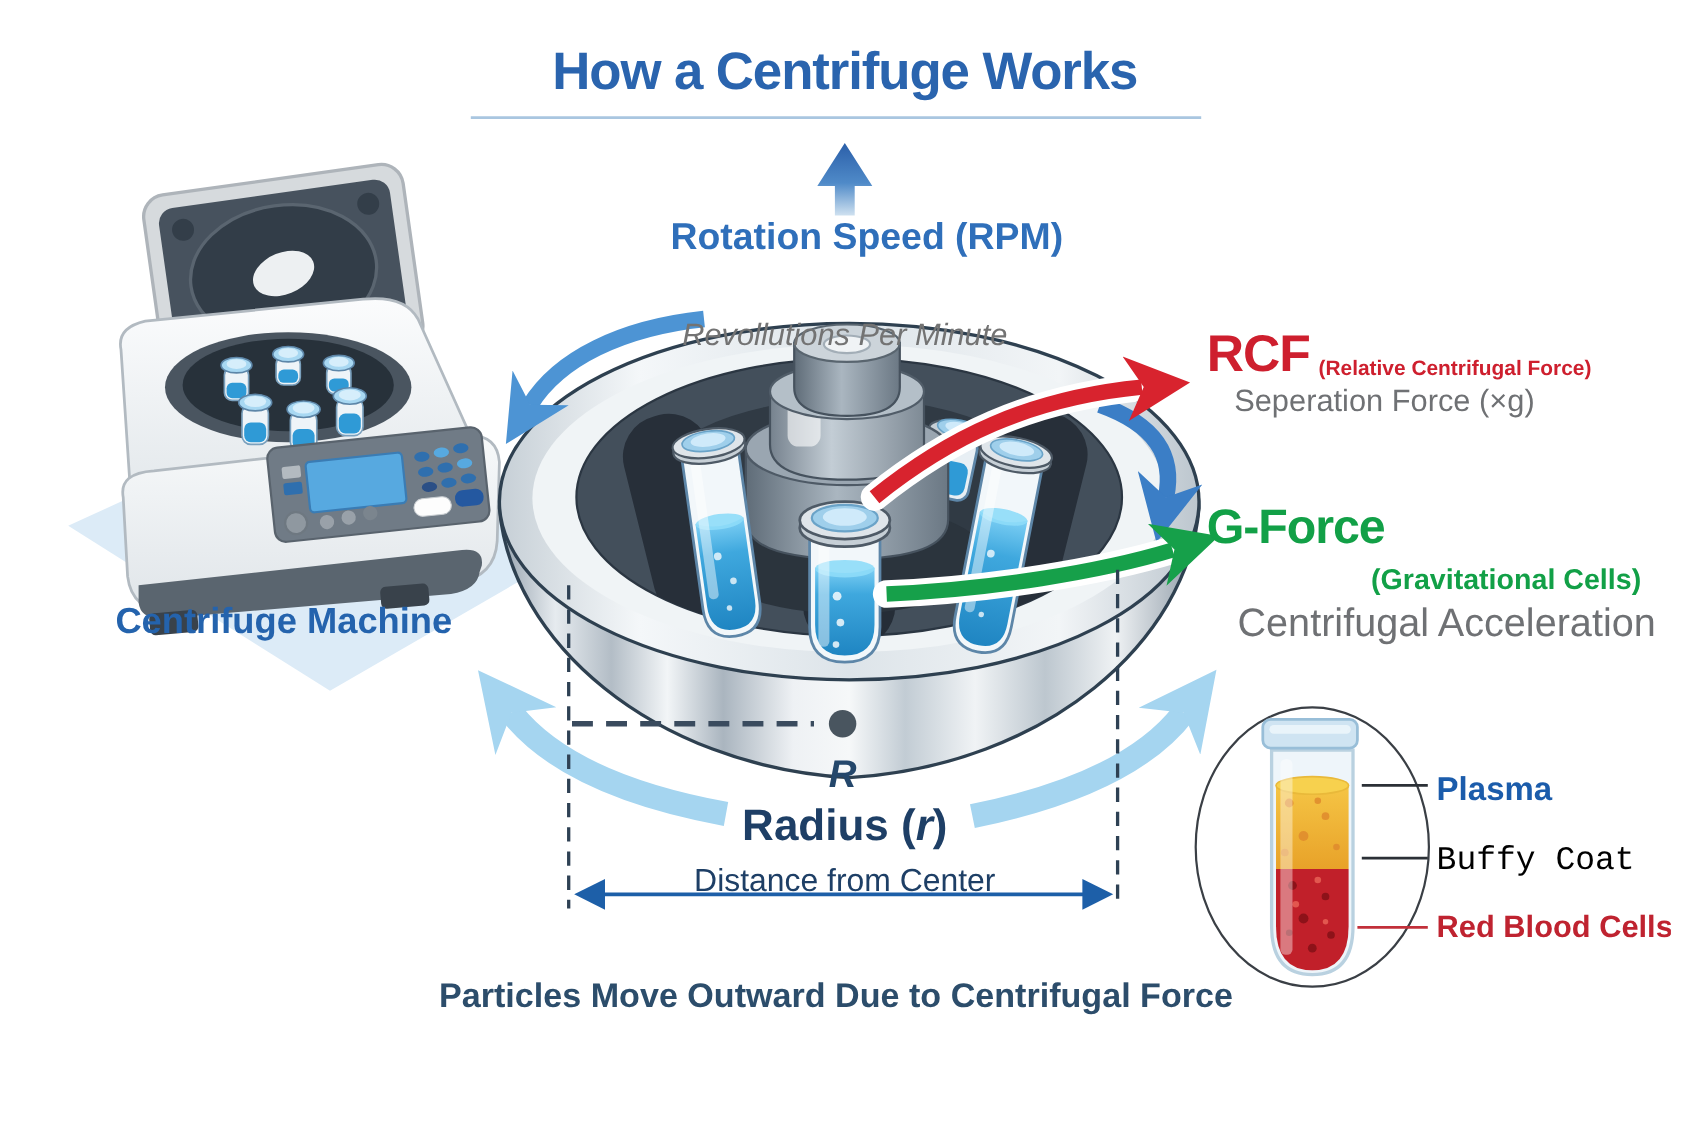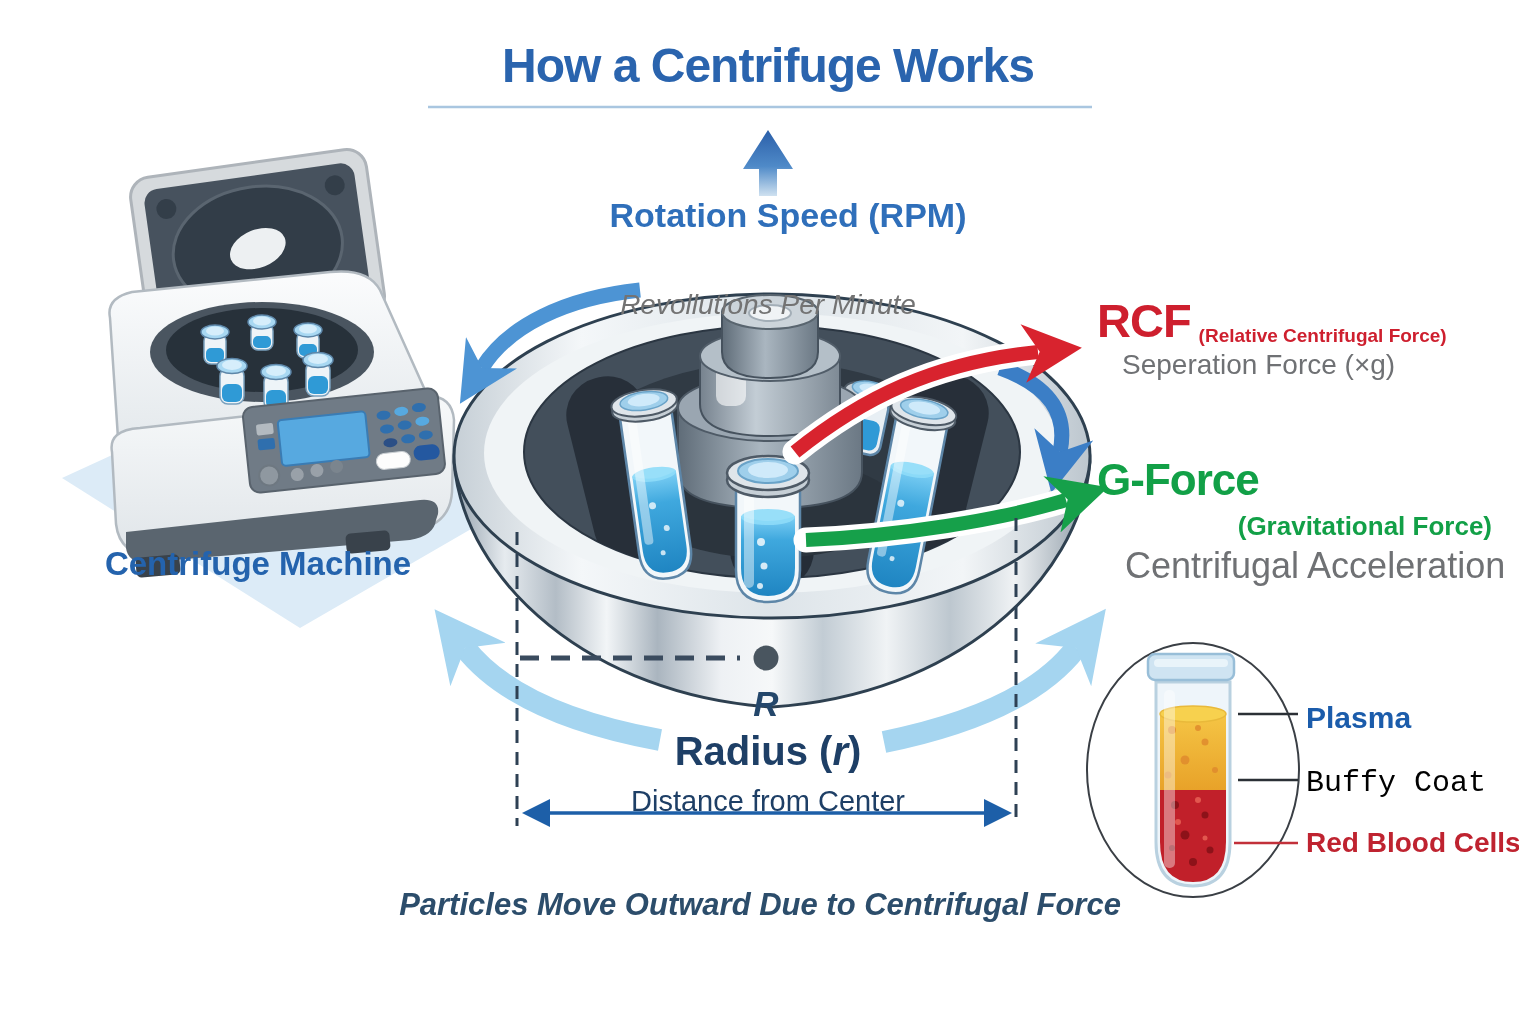--- a/index.html
+++ b/index.html
@@ -16,21 +16,21 @@
   .rcf-abbr{font-size:47px;font-weight:bold;color:#ce1f2e;letter-spacing:-1px;}
   .rcf-name{font-size:19px;font-weight:bold;color:#ce1f2e;}
   .rcf-sub{left:1122px;top:350px;font-size:28px;color:#6f7174;}
   .gf-abbr{left:1097px;top:456px;font-size:44px;font-weight:bold;color:#12a047;letter-spacing:-1px;}
   .gf-name{left:1150px;top:512px;width:342px;text-align:right;font-size:26px;font-weight:bold;color:#12a047;}
   .gf-sub{left:1125px;top:547px;font-size:36px;color:#6f7174;}
   .r-symbol{left:766px;top:685px;font-size:35px;font-style:italic;font-weight:600;color:#24476b;}
   .radius-label{left:768px;top:730px;font-size:40px;font-weight:bold;color:#1e3f66;}
   .radius-label .it{font-style:italic;}
   .distance-label{left:768px;top:786px;font-size:29px;color:#1e3f66;text-align:right;}
-  .caption{left:760px;top:888px;font-size:31px;font-weight:bold;font-style:italic;color:#2c4d6b;}
+  .caption{left:760px;top:888px;font-size:31px;font-weight:bold;color:#2c4d6b;}
   .lg-plasma{left:1306px;top:702px;font-size:30px;font-weight:bold;color:#1b5cab;}
   .lg-buffy{left:1306px;top:767px;font-size:30px;color:#000000;font-family:Liberation Mono, monospace;}
   .lg-rbc{left:1306px;top:828px;font-size:28px;font-weight:600;color:#bf2330;}
 </style>
 </head>
 <body>
 
 <div class="canvas">
 
 <svg class="art" width="1536" height="1024" viewBox="0 0 1536 1024">
@@ -350,21 +350,21 @@
 
 <div class="txt machine-label center">Centrifuge Machine</div>
 
 <div class="txt rcf-line">
   <span class="rcf-abbr">RCF</span>
   <span class="rcf-name">(Relative Centrifugal Force)</span>
 </div>
 <div class="txt rcf-sub">Seperation Force (×g)</div>
 
 <div class="txt gf-abbr">G-Force</div>
-<div class="txt gf-name">(Gravitational Force)</div>
+<div class="txt gf-name">(Gravitational Cells)</div>
 <div class="txt gf-sub">Centrifugal Acceleration</div>
 
 <div class="txt r-symbol center">R</div>
 <div class="txt radius-label center"><span>Radius (</span><span class="it">r</span><span>)</span></div>
 <div class="txt distance-label center">Distance from Center</div>
 
 <div class="txt caption center">Particles Move Outward Due to Centrifugal Force</div>
 
 <div class="txt lg-plasma">Plasma</div>
 <div class="txt lg-buffy">Buffy Coat</div>

